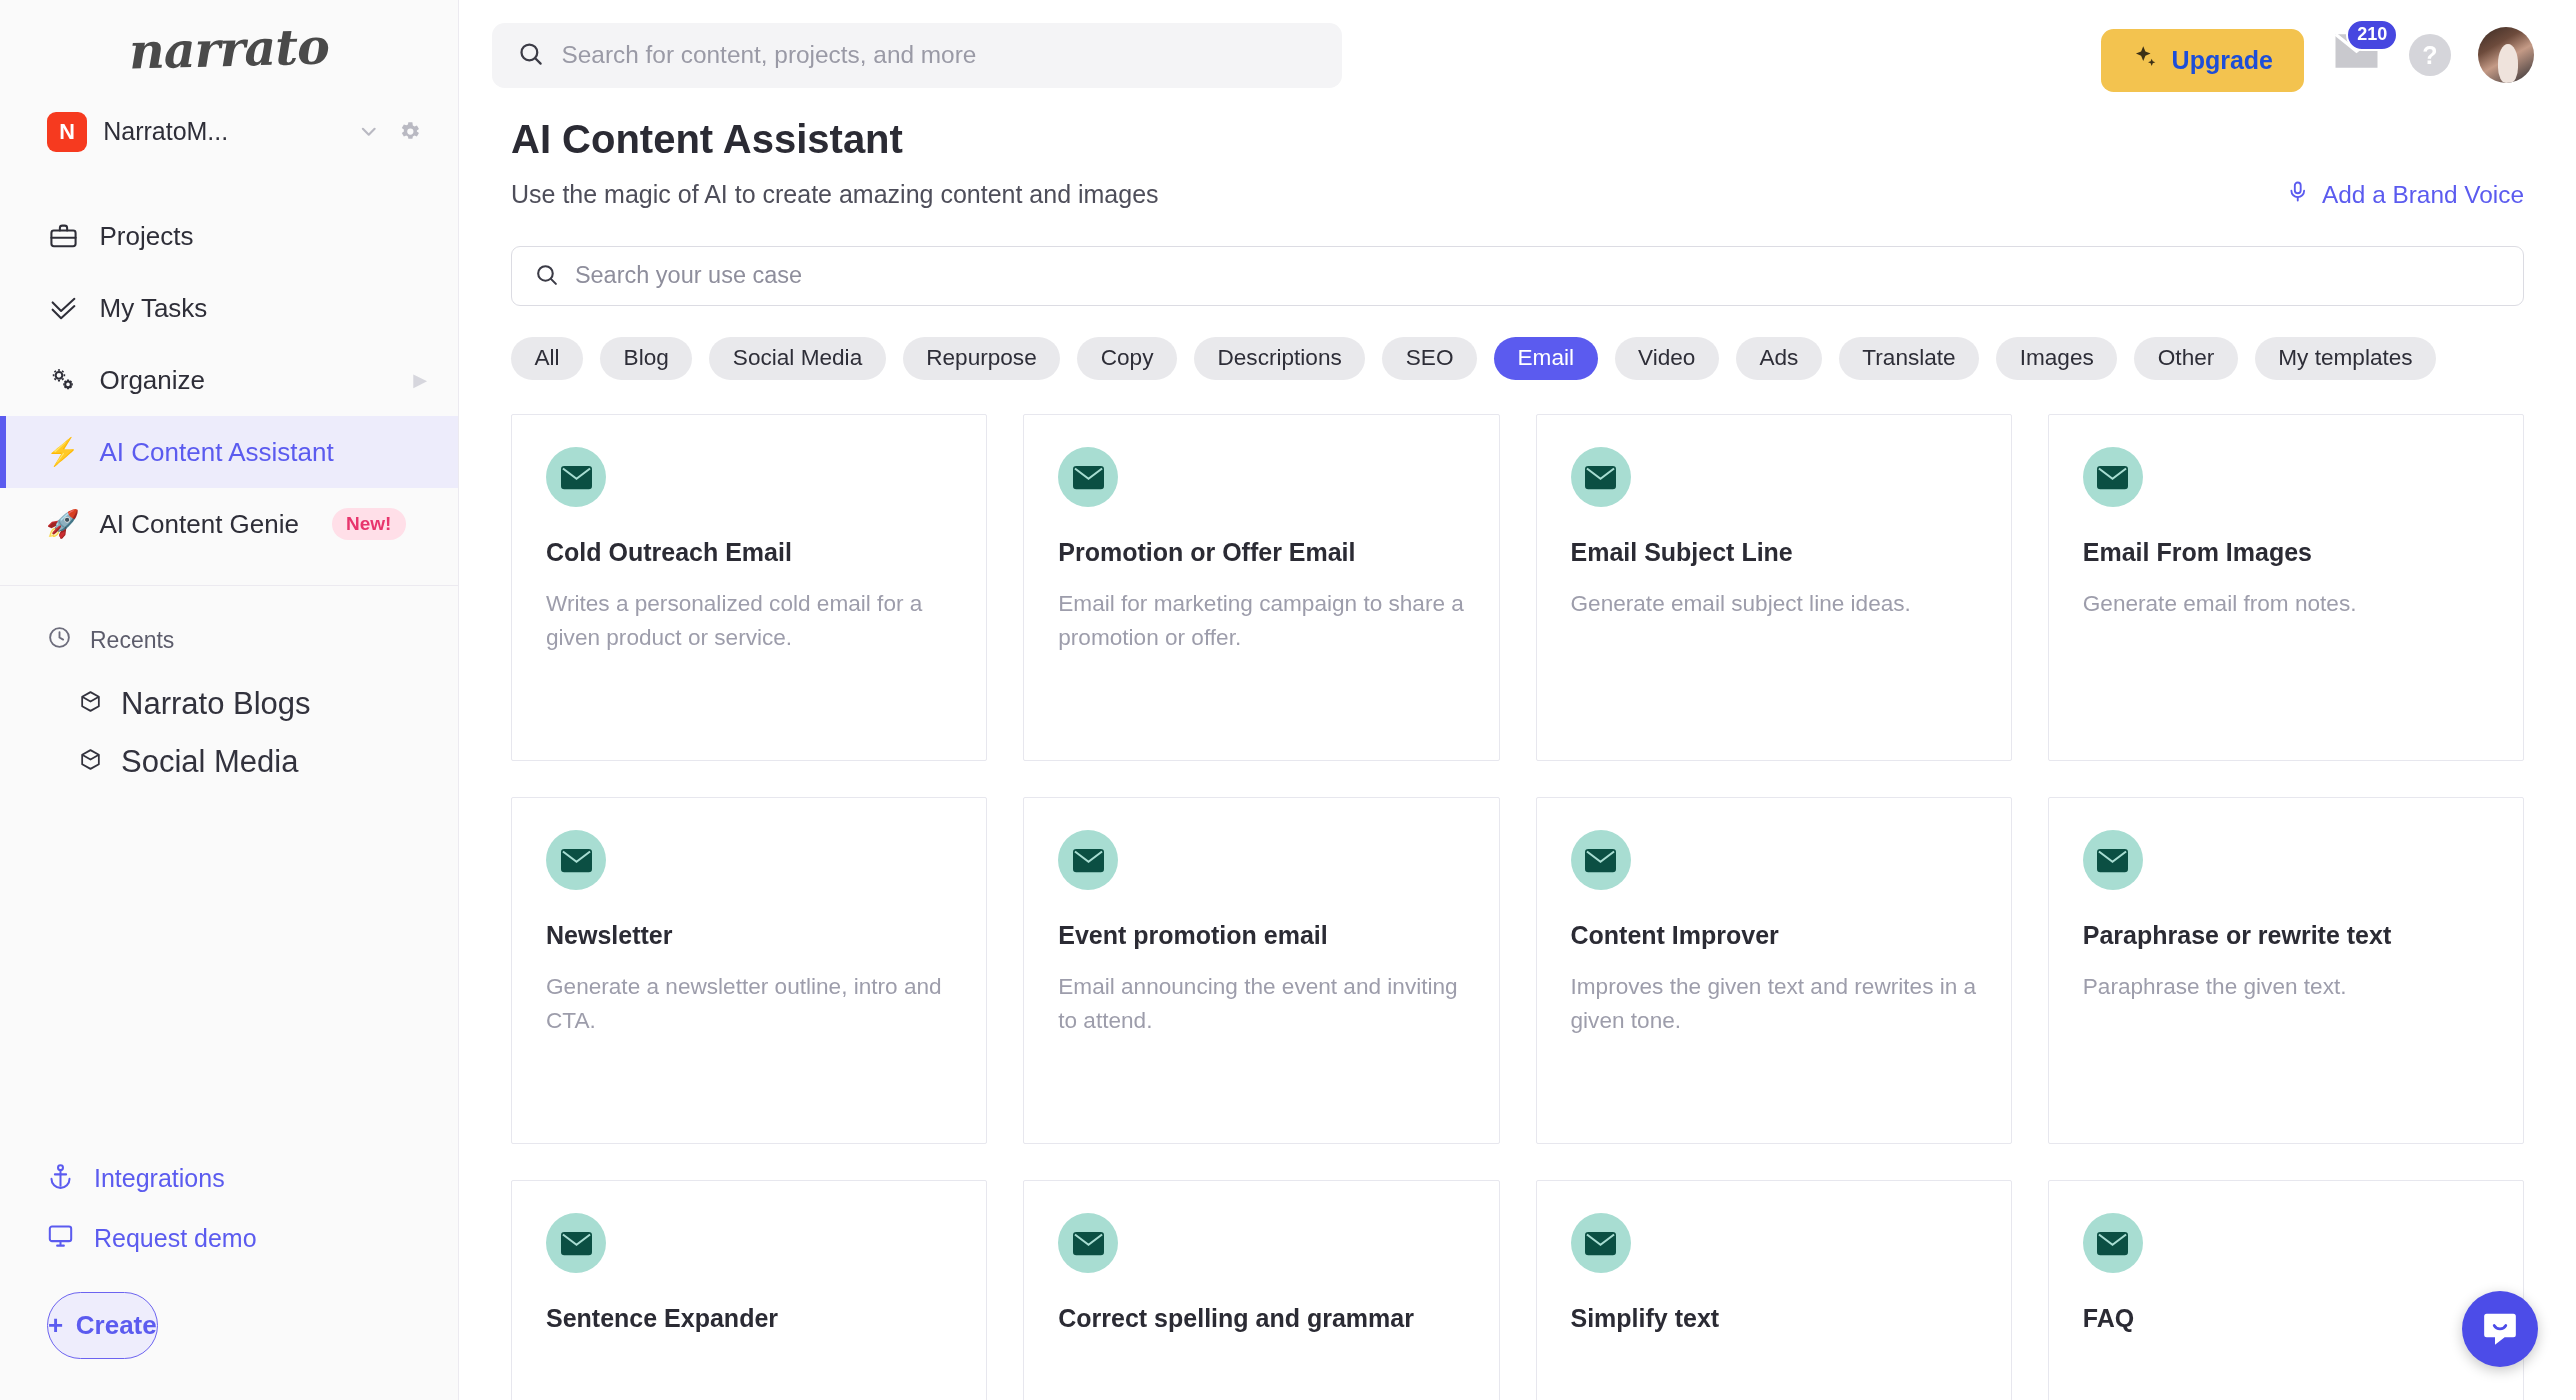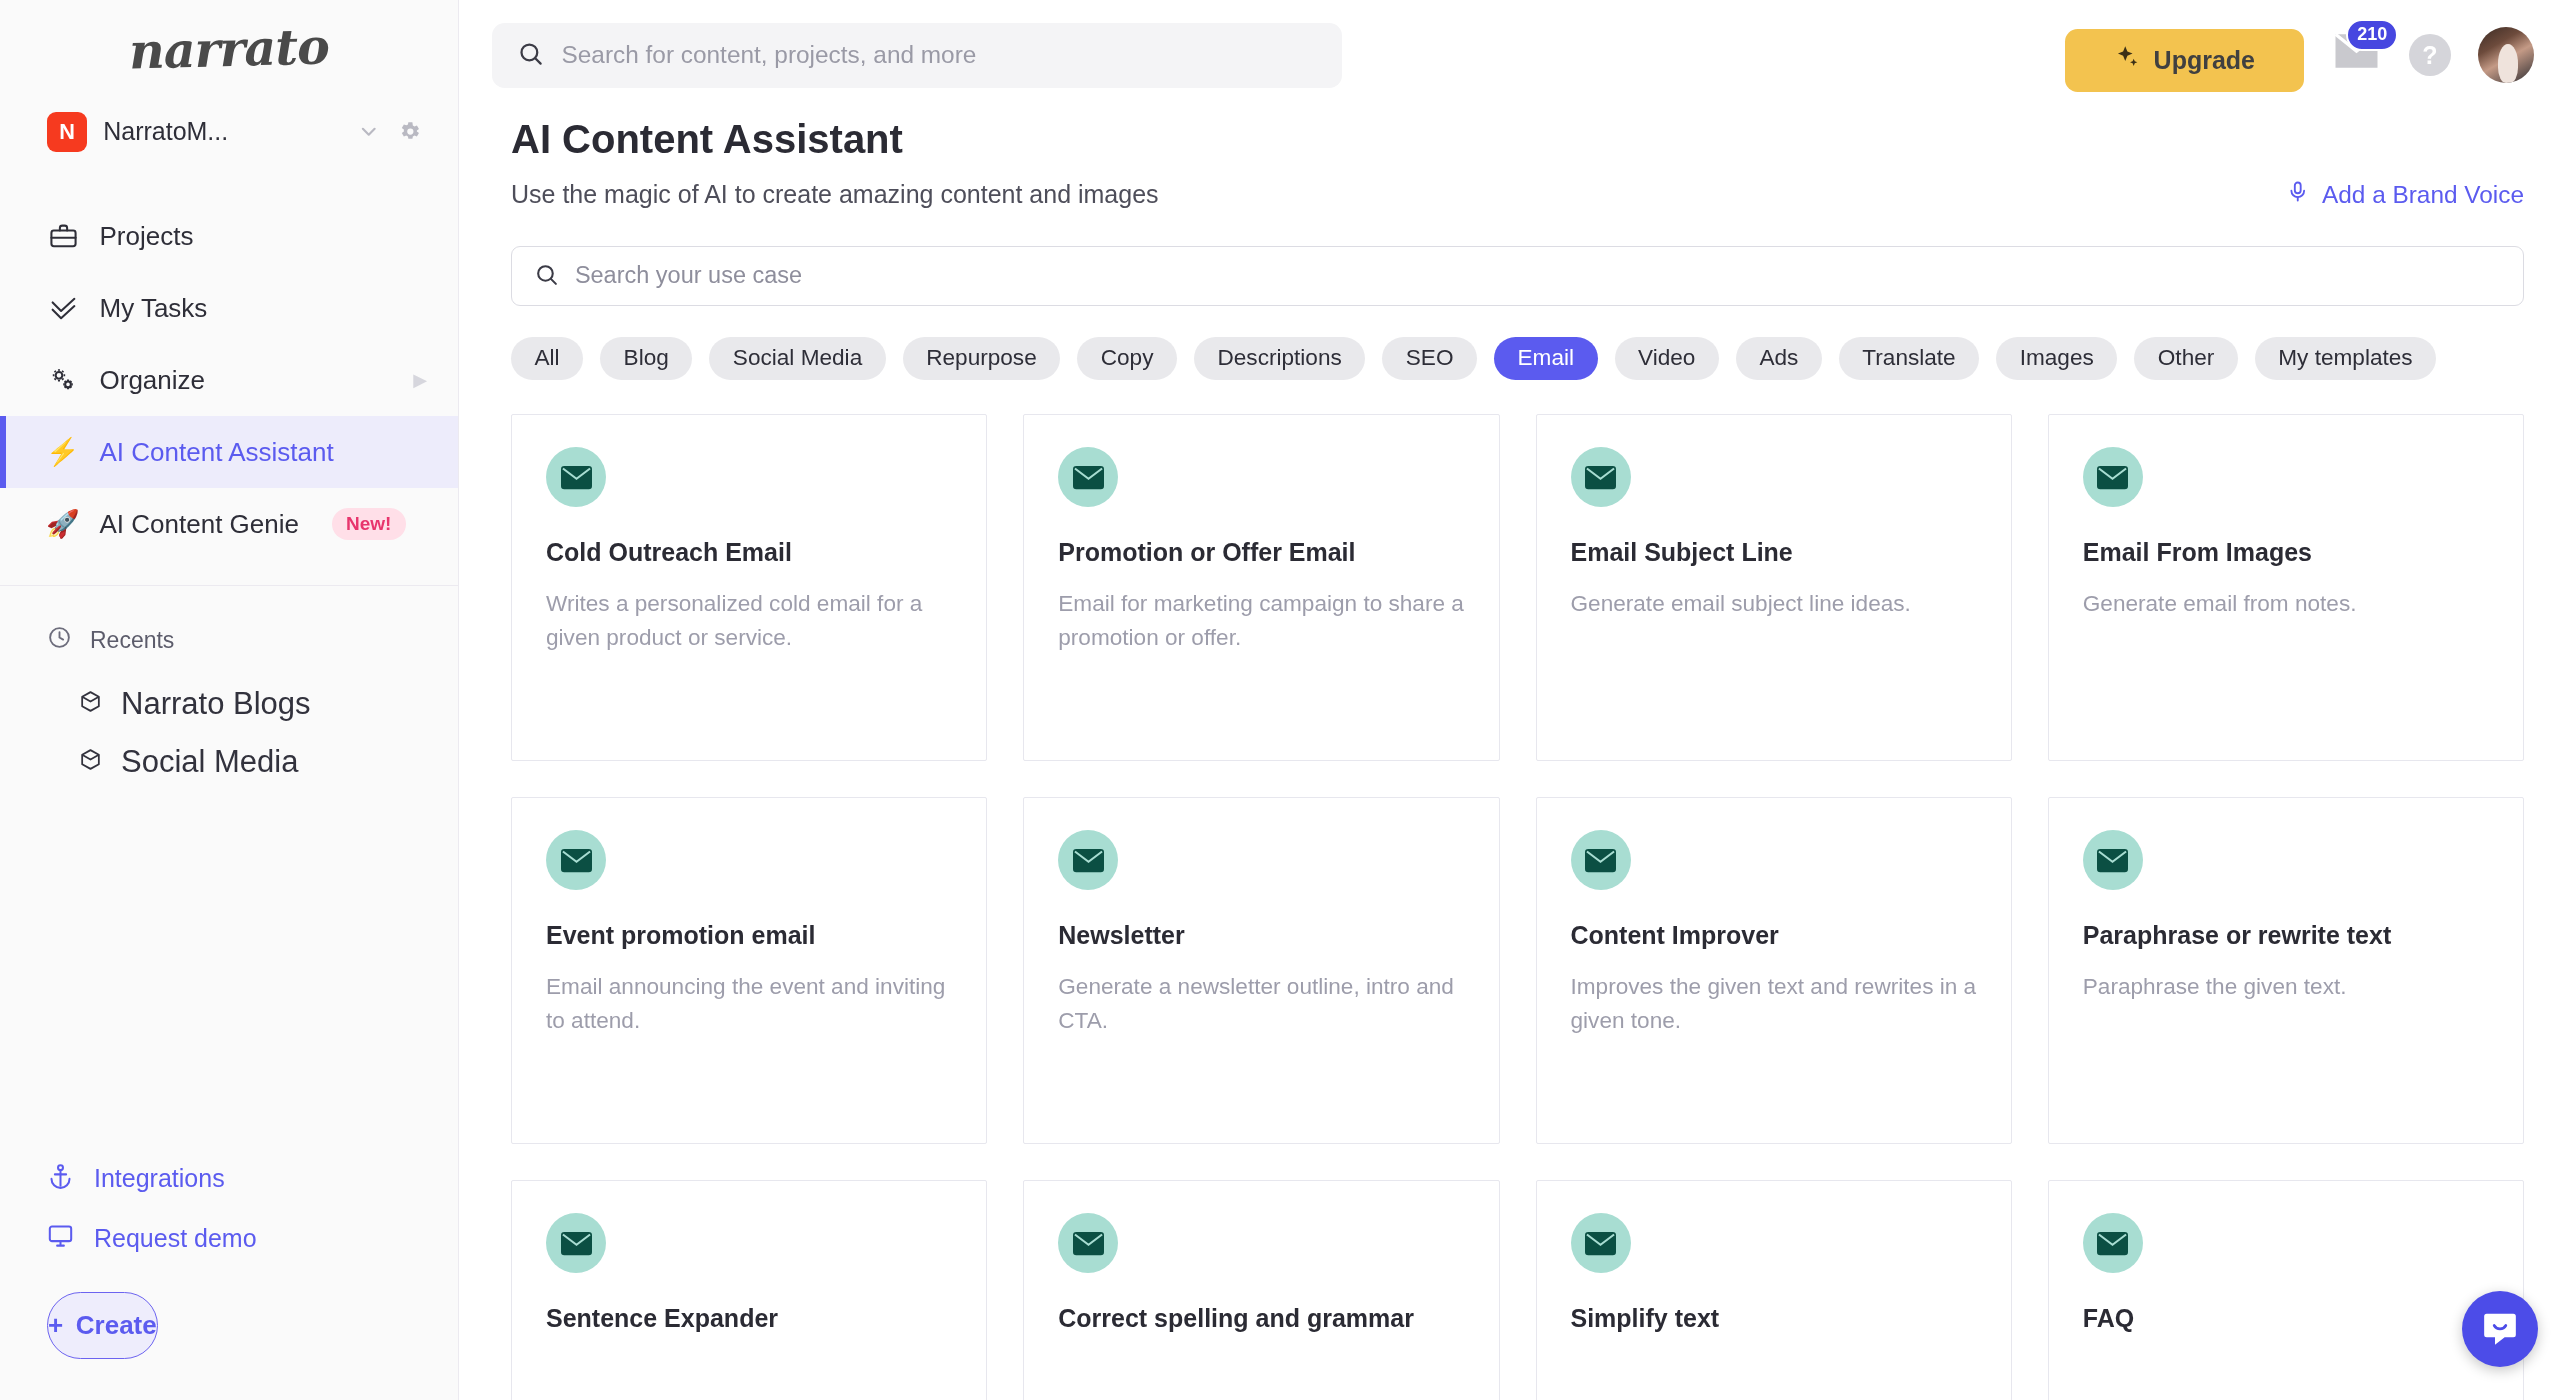--- a/index.html
+++ b/index.html
@@ -96,22 +96,22 @@
   .global-search input {
     border: none; outline: none; background: transparent;
     font-size: 24.4px; color: #2e2e38; width: 100%;
     font-family: "Liberation Sans", sans-serif;
   }
   .global-search input::placeholder { color: #9a9aa6; }
 
   .topbar-right { margin-left: auto; display: flex; align-items: center; gap: 27px; }
   .upgrade-btn {
     background: #f3c34f; border: none; border-radius: 12.6px;
-    height: 63px; padding: 0 49px; display: flex; align-items: center; gap: 12.6px;
-    font-size: 25px; font-weight: 600; color: #404040; cursor: pointer;
+    height: 63px; padding: 0 31px; display: flex; align-items: center; gap: 12.6px;
+    font-size: 25px; font-weight: 600; color: #1d4ed8; cursor: pointer;
     font-family: "Liberation Sans", sans-serif;
     margin-top: 11px;
   }
   .mail-wrap { position: relative; width: 51px; height: 51px; cursor: pointer; }
   .mail-badge {
     position: absolute; top: -10.8px; right: -16.2px;
     background: #4747e0; color: #fff; font-size: 18px; font-weight: 700;
     border-radius: 20px; padding: 3.6px 9px; min-width: 42px; text-align: center;
     border: 2.7px solid #fff;
   }
@@ -450,33 +450,33 @@
         <div class="card-desc">Generate email from notes.</div>
       </div>
 
       <div class="card">
         <div class="card-ico">
           <svg width="31" height="25" viewBox="0 0 24 18" fill="#0b4f43">
               <rect x="0" y="0" width="24" height="18" rx="2.5"></rect>
               <path d="M1.5 2l10.5 8L22.5 2" stroke="#a8ddd2" stroke-width="1.6" fill="none"></path>
             </svg>
         </div>
+        <div class="card-title">Newsletter</div>
+        <div class="card-desc">Generate a newsletter outline, intro and CTA.</div>
+      </div>
+
+      <div class="card">
+        <div class="card-ico">
+          <svg width="31" height="25" viewBox="0 0 24 18" fill="#0b4f43">
+              <rect x="0" y="0" width="24" height="18" rx="2.5"></rect>
+              <path d="M1.5 2l10.5 8L22.5 2" stroke="#a8ddd2" stroke-width="1.6" fill="none"></path>
+            </svg>
+        </div>
         <div class="card-title">Event promotion email</div>
         <div class="card-desc">Email announcing the event and inviting to attend.</div>
-      </div>
-
-      <div class="card">
-        <div class="card-ico">
-          <svg width="31" height="25" viewBox="0 0 24 18" fill="#0b4f43">
-              <rect x="0" y="0" width="24" height="18" rx="2.5"></rect>
-              <path d="M1.5 2l10.5 8L22.5 2" stroke="#a8ddd2" stroke-width="1.6" fill="none"></path>
-            </svg>
-        </div>
-        <div class="card-title">Newsletter</div>
-        <div class="card-desc">Generate a newsletter outline, intro and CTA.</div>
       </div>
 
       <div class="card">
         <div class="card-ico">
           <svg width="31" height="25" viewBox="0 0 24 18" fill="#0b4f43">
               <rect x="0" y="0" width="24" height="18" rx="2.5"></rect>
               <path d="M1.5 2l10.5 8L22.5 2" stroke="#a8ddd2" stroke-width="1.6" fill="none"></path>
             </svg>
         </div>
         <div class="card-title">Content Improver</div>

